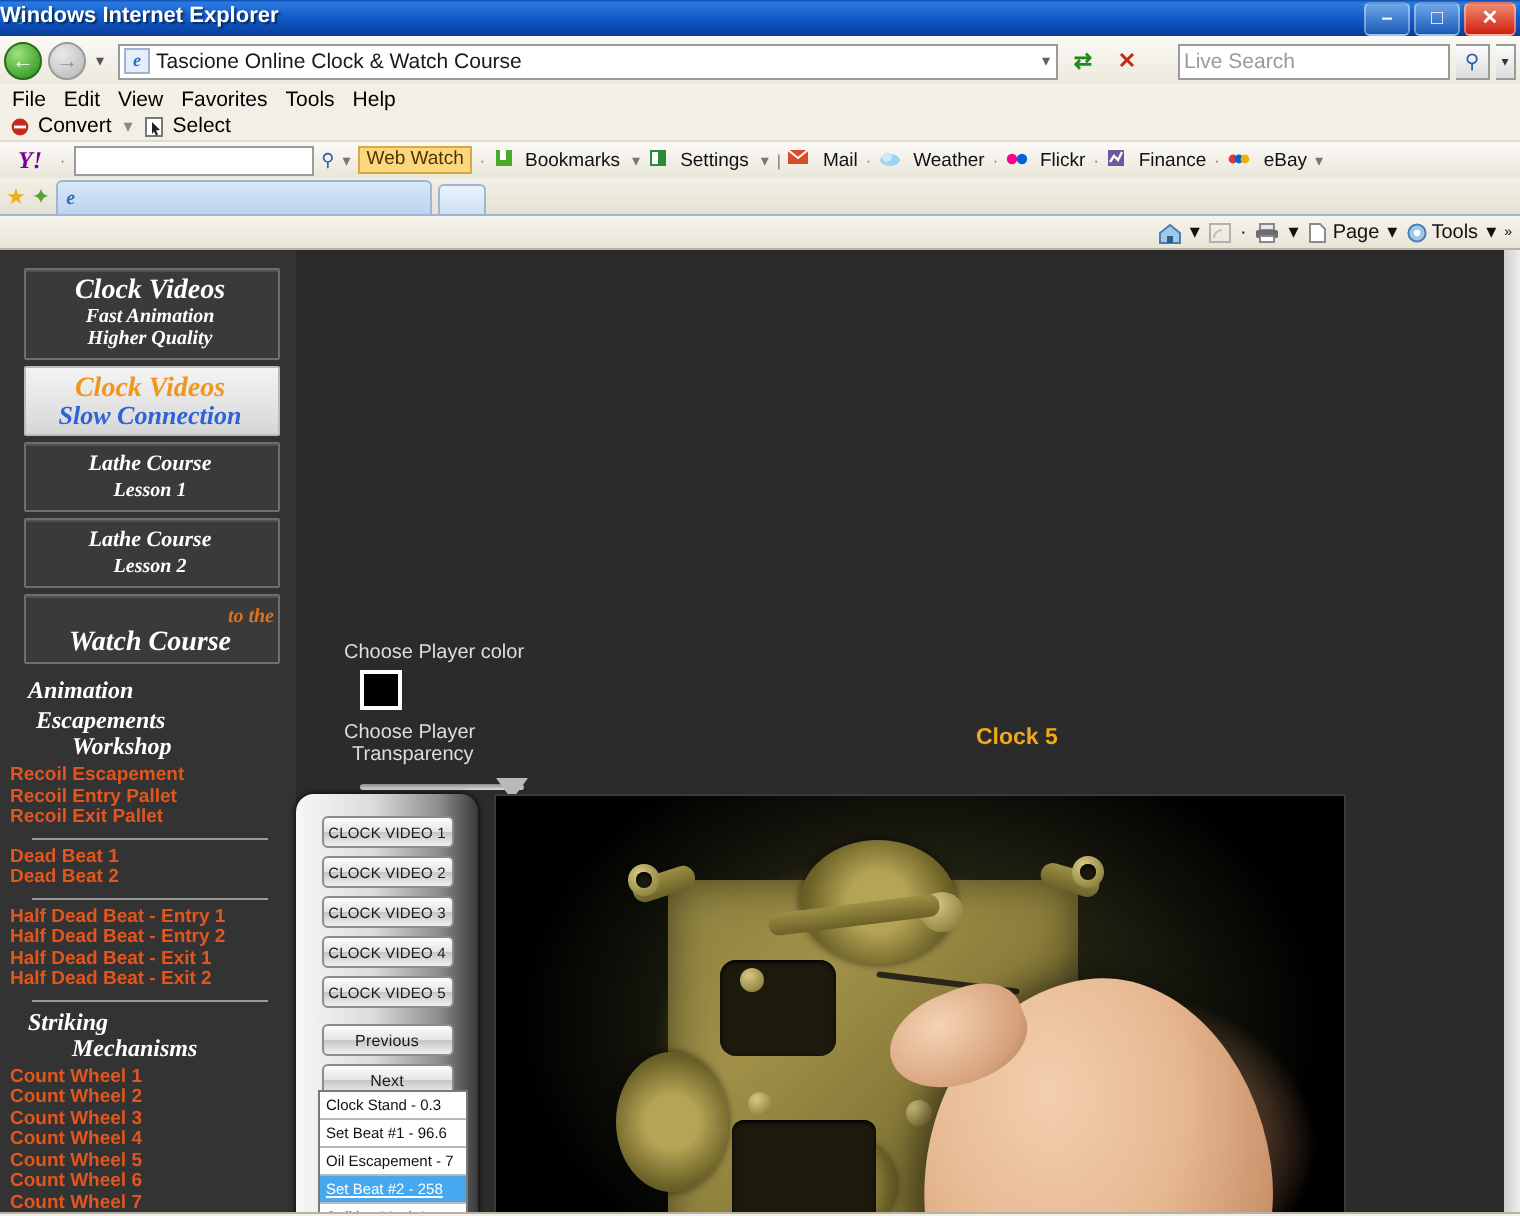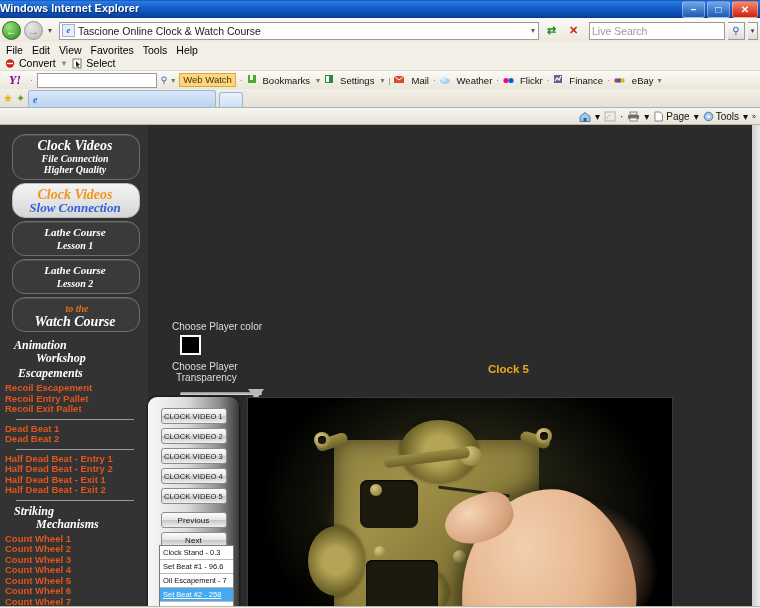--- a/index.html
+++ b/index.html
@@ -58,21 +58,21 @@
              font-family:"Liberation Serif",serif;color:#2a6fc4;font-size:9px;
              line-height:11px;text-align:center;font-style:italic;font-weight:bold;}
   .addr .url{flex:1;color:#1a1a1a;font-size:10.5px;white-space:nowrap;overflow:hidden;}
   .addr .ddarrow{color:#55616e;font-size:8px;padding-right:1px;}
   .nav-ico{width:17px;height:16px;border:1px solid transparent;display:flex;
            align-items:center;justify-content:center;font-size:11px;font-weight:bold;}
   .nav-go{color:#1e8a1e;}
   .nav-stop{color:#c32b16;}
   .searchbox{
     width:130px;height:16px;background:#fff;border:1px solid #9a9a9a;
-    display:flex;align-items:center;padding:0 2px;margin-left:3px;
+    display:flex;align-items:center;padding:0 2px;margin-left:13px;
   }
   .searchbox .ph{flex:1;color:#9a9a9a;font-size:10.5px;}
   .search-btn{width:16px;height:16px;border:1px solid #9a9a9a;border-left:none;
       background:linear-gradient(to bottom,#fdfdfd,#dcdcdc);
       display:flex;align-items:center;justify-content:center;color:#2b5ea8;font-size:10px;}
   .search-dd{width:9px;height:16px;border:1px solid #9a9a9a;border-left:none;
       background:linear-gradient(to bottom,#fdfdfd,#dcdcdc);
       display:flex;align-items:center;justify-content:center;color:#333;font-size:7px;}
 
   .menurow{height:13px;display:flex;align-items:center;gap:9px;padding:1px 6px 0 6px;
@@ -126,31 +126,31 @@
     position:relative;height:481px;background:#2b2b2b;overflow:hidden;
   }
   .page-scroll-right{
     position:absolute;right:0;top:0;width:8px;height:100%;
     background:linear-gradient(to right,#cfcfcf,#ededed);
   }
 
   
   .leftnav{position:absolute;left:0;top:0;width:148px;height:481px;background:#333333;}
   .btn3d{
-    margin:3px 8px 0 12px;border-radius:13px;background:#3a3a3a;
+    margin:3px 8px 0 12px;border-radius:1px;background:#3a3a3a;
     border:1px solid #6e6e6e;text-align:center;padding:3px 2px 4px 0;
     font-family:"Liberation Serif",serif;font-style:italic;font-weight:bold;
     color:#fff;box-shadow:inset 0 1px 0 rgba(255,255,255,.12);
   }
   .btn3d .l1{font-size:14px;display:block;line-height:15px;}
   .btn3d .l2{font-size:10px;display:block;line-height:11px;}
   .btn3d.light{background:linear-gradient(to bottom,#f4f4f4,#d6d6d6);border:1px solid #bbb;}
   .btn3d.light .l1{color:#f0951e;font-size:14px;}
   .btn3d.light .l2{color:#2f62d8;font-size:13px;}
-  .btn3d.watch .l1{color:#e0711a;font-size:10px;text-align:center;padding-left:4px;}
+  .btn3d.watch .l1{color:#e0711a;font-size:10px;text-align:right;padding-left:4px;}
   .btn3d.watch .l2{color:#fff;font-size:14px;}
 
   .navhead{font-family:"Liberation Serif",serif;font-style:italic;font-weight:bold;
            color:#fff;font-size:12px;padding-left:14px;line-height:13px;}
   .navhead.ind{padding-left:36px;}
   .navhead.esc{padding-left:18px;}
   .navlink{color:#e0561e;font-size:9.5px;font-weight:bold;padding-left:5px;line-height:10.5px;
            white-space:nowrap;}
   .navrule{height:1px;background:#9a9a9a;margin:4px 14px 4px 16px;}
 
@@ -428,21 +428,21 @@
     </div>
   </div>
 
   <div class="page">
 
     <div class="leftnav">
       <div style="height:6px"></div>
 
       <div class="btn3d">
         <span class="l1">Clock Videos</span>
-        <span class="l2">File Connection</span>
+        <span class="l2">Fast Animation</span>
         <span class="l2">Higher Quality</span>
       </div>
 
       <div class="btn3d light">
         <span class="l1">Clock Videos</span>
         <span class="l2">Slow Connection</span>
       </div>
 
       <div class="btn3d">
         <span class="l1" style="font-size:11px">Lathe Course</span>
@@ -454,22 +454,22 @@
         <span class="l2">Lesson 2</span>
       </div>
 
       <div class="btn3d watch">
         <span class="l1">to the</span>
         <span class="l2">Watch Course</span>
       </div>
 
       <div style="height:7px"></div>
       <div class="navhead">Animation</div>
+      <div class="navhead esc" style="padding-top:2px;">Escapements</div>
       <div class="navhead ind">Workshop</div>
-      <div class="navhead esc" style="padding-top:2px;">Escapements</div>
       <div style="height:3px"></div>
 
       <div class="navlink">Recoil Escapement</div>
       <div class="navlink">Recoil Entry Pallet</div>
       <div class="navlink">Recoil Exit Pallet</div>
       <div class="navrule"></div>
       <div class="navlink">Dead Beat 1</div>
       <div class="navlink">Dead Beat 2</div>
       <div class="navrule"></div>
       <div class="navlink">Half Dead Beat - Entry 1</div>

